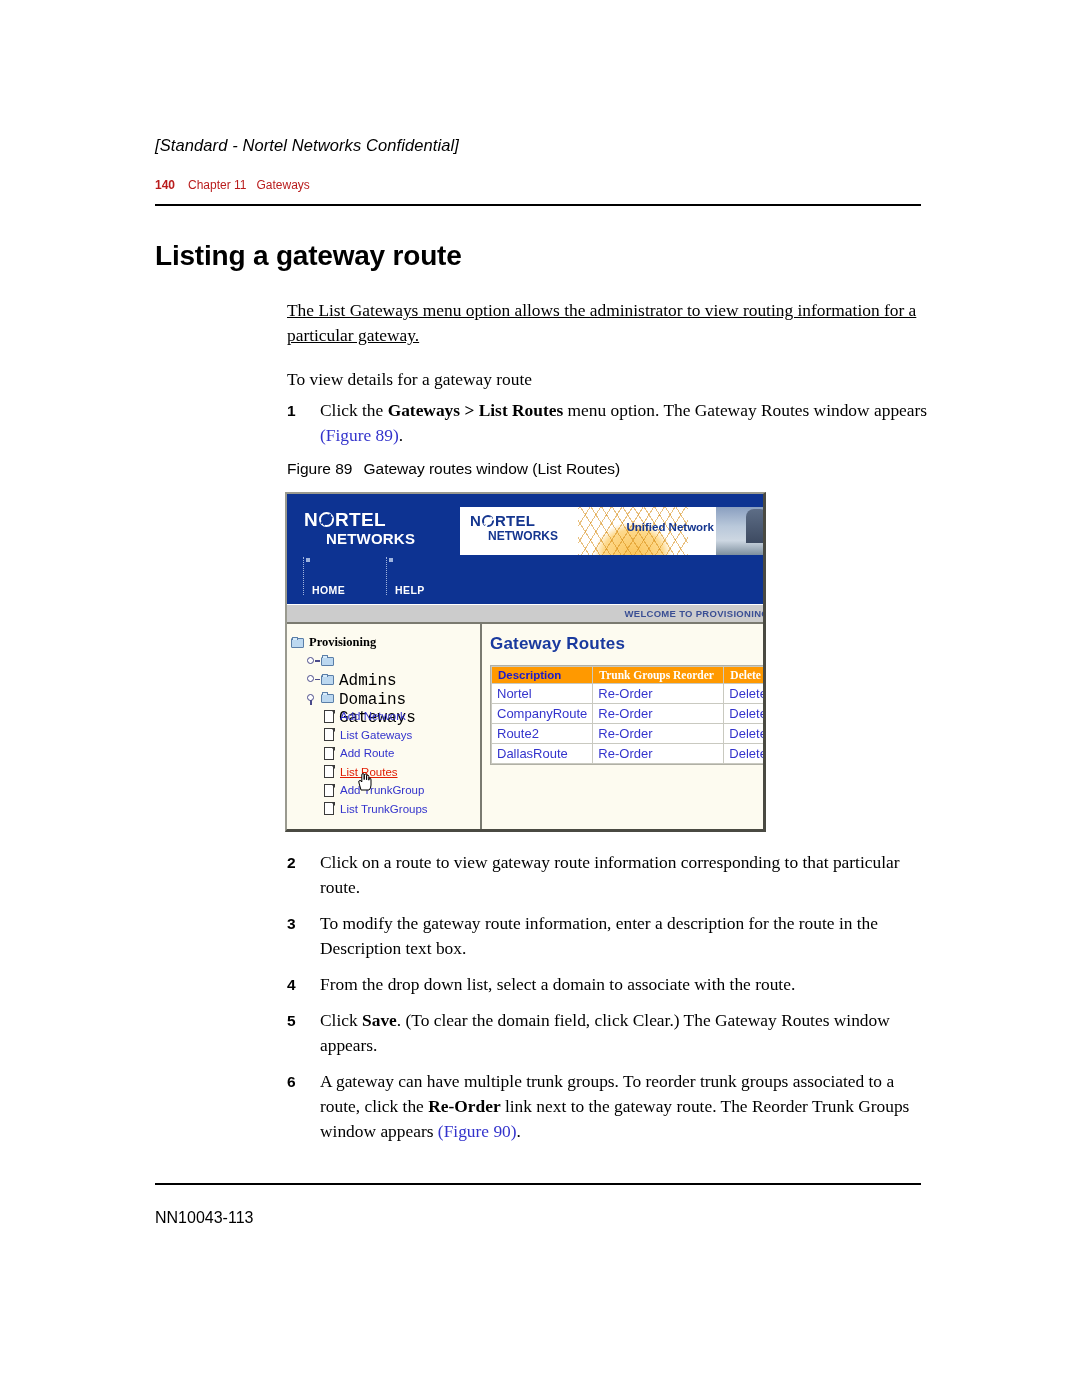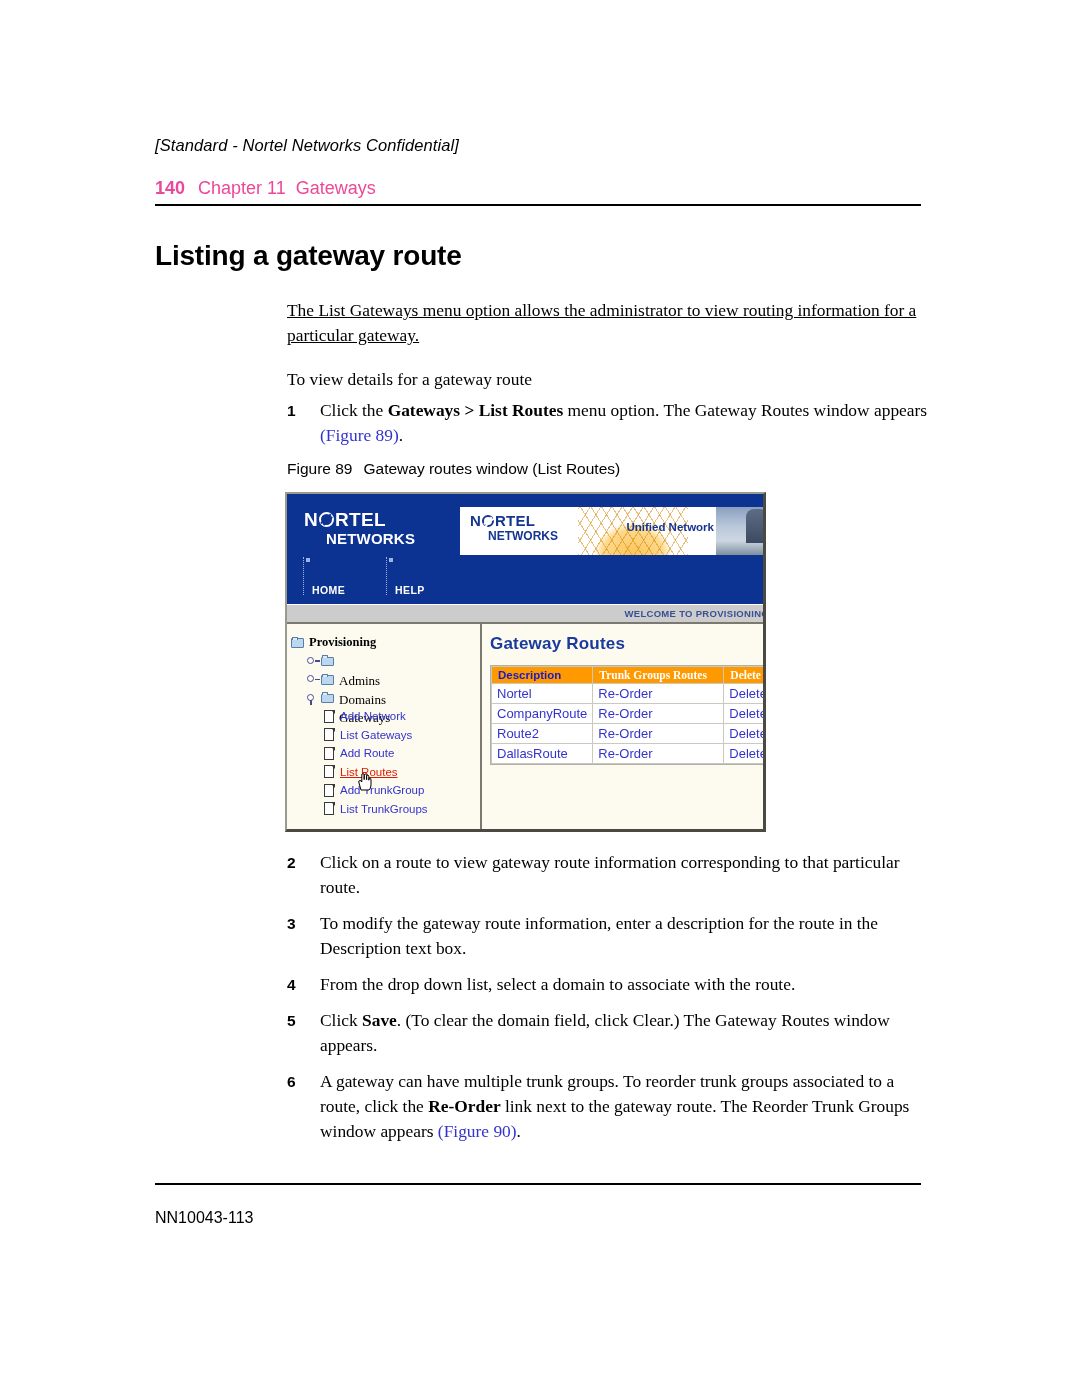--- a/index.html
+++ b/index.html
@@ -27,22 +27,22 @@
     font-size: 16.5px;
     letter-spacing: 0.1px;
     color: #000;
     white-space: nowrap;
   }
   .chapter-line {
     position: absolute;
     left: 155px;
     top: 178px;
     font-family: "Liberation Sans", sans-serif;
-    font-size: 18px;
-    color: #ec4899;
+    font-size: 12px;
+    color: #b91c1c;
     white-space: nowrap;
   }
   .chapter-line .pageno {
     font-weight: bold;
     margin-right: 13px;
   }
   .chapter-line .chaptername { margin-left: 10px; }
 
   .rule-top {
     position: absolute;
@@ -437,22 +437,22 @@
     border-left: 4px solid transparent;
     border-top: 4px solid #3a3a3a;
   }
   .tree-label-root {
     font-family: "Liberation Serif", serif;
     font-weight: bold;
     font-size: 12.5px;
     color: #000;
   }
   .tree-label-folder {
-    font-family: Liberation Serif, serif;
-    font-size: 13px;
+    font-family: Liberation Mono, monospace;
+    font-size: 16px;
     color: #000;
     margin-top: 41px;
   }
   .tree-link {
     font-family: "Liberation Sans", sans-serif;
     font-size: 11.5px;
     color: #3333cc;
   }
   .tree-link.selected {
     color: #e01b00;
@@ -661,21 +661,21 @@
       </svg>
     </div>
 
     <div class="content-pane">
       <div class="content-title">Gateway Routes</div>
 
       <table class="routes">
         <thead>
           <tr>
             <th class="th-desc">Description</th>
-            <th class="th-reorder">Trunk Groups Routes</th>
+            <th class="th-reorder">Trunk Groups Reorder</th>
             <th class="th-delete">Delete</th>
           </tr>
         </thead>
         <tbody>
           <tr>
             <td class="c-desc">Nortel</td>
             <td class="c-reorder">Re-Order</td>
             <td class="c-delete">Delete</td>
           </tr>
           <tr>

